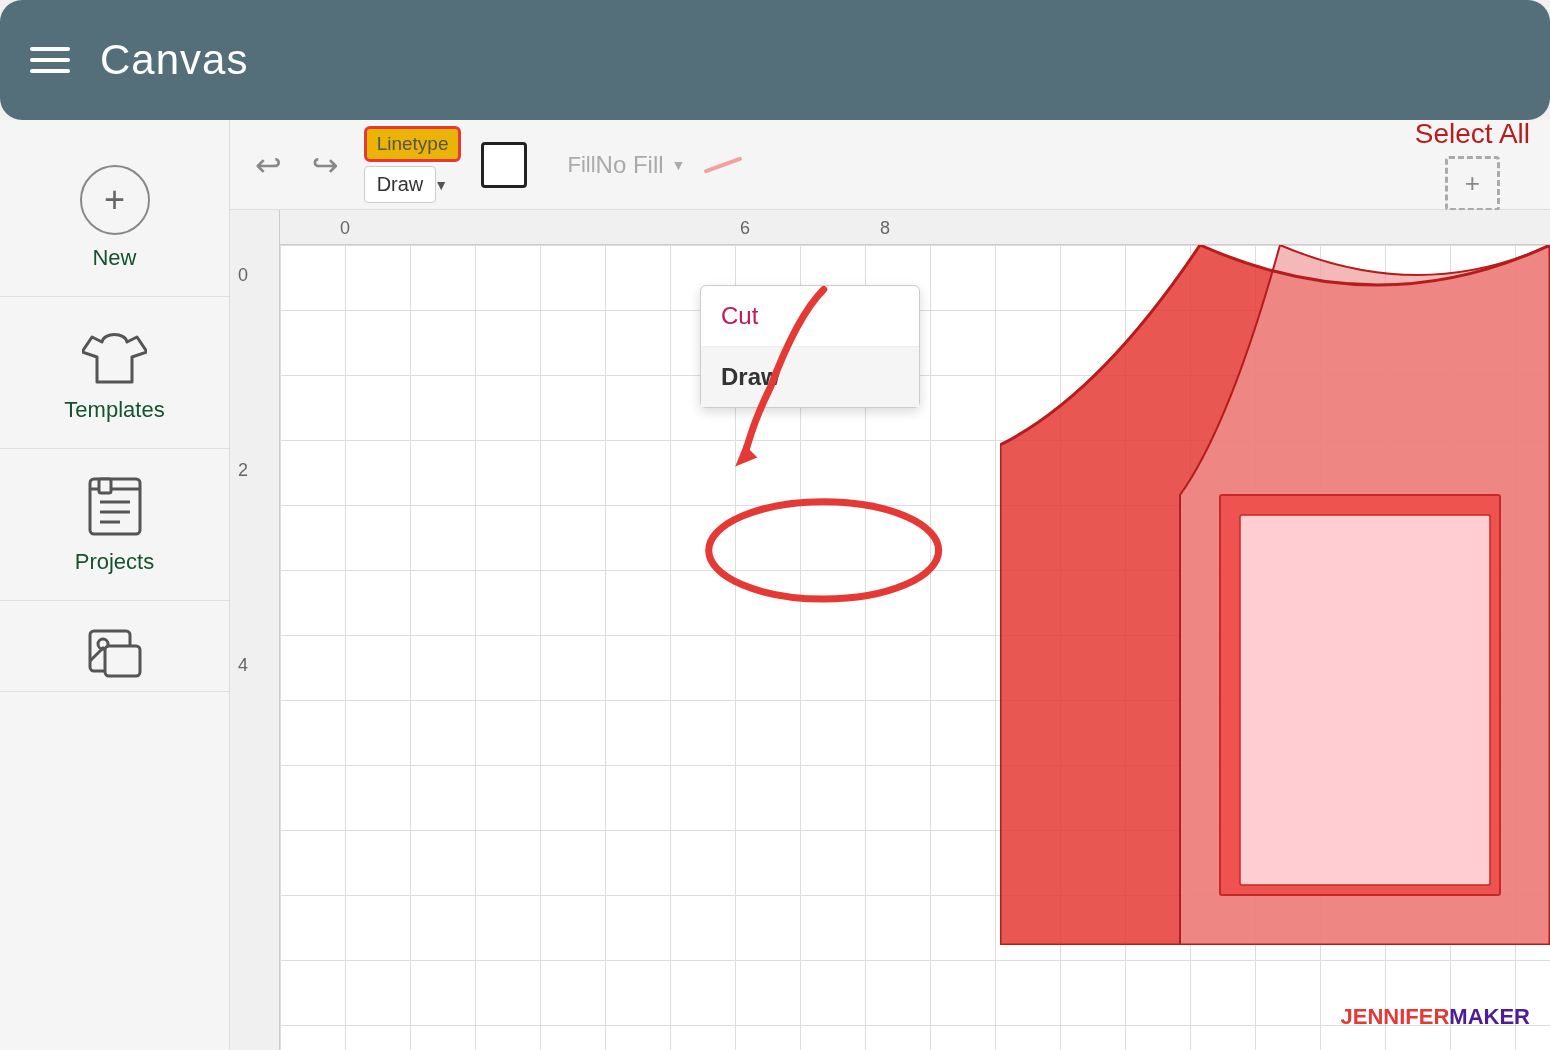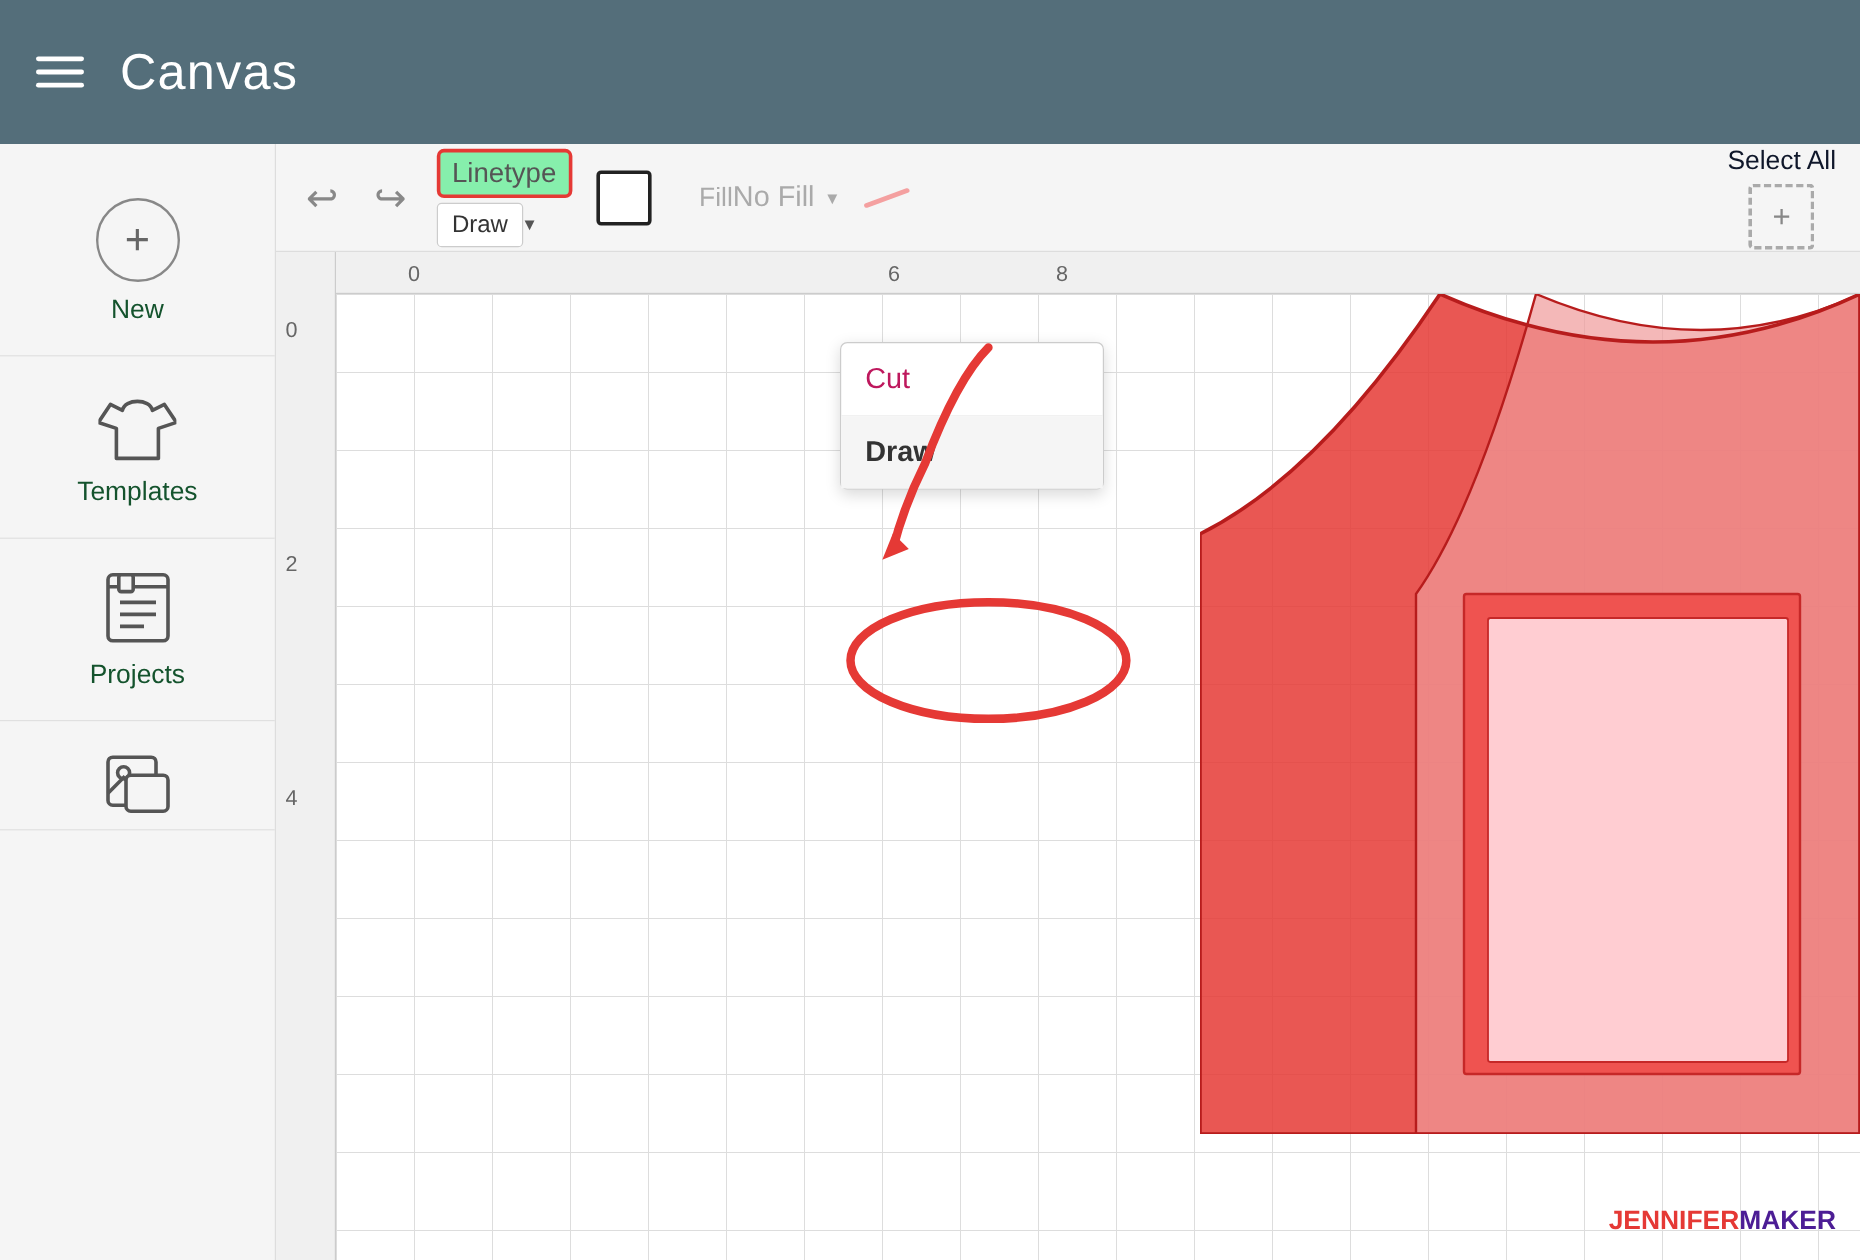--- a/index.html
+++ b/index.html
@@ -7,20 +7,21 @@
 
     
     .header {
       width: 100%;
       height: 120px;
       background: #546e7a;
       display: flex;
       align-items: center;
       padding: 0 30px;
       gap: 30px;
+      border-radius: 22px;
     }
     .hamburger-icon {
       display: flex;
       flex-direction: column;
       gap: 7px;
       cursor: pointer;
     }
     .hamburger-icon span {
       display: block;
       width: 40px;
@@ -134,23 +135,23 @@
     
     .linetype-section {
       display: flex;
       flex-direction: column;
       position: relative;
     }
     .linetype-label-box {
       border: 3px solid #e53935;
       border-radius: 6px;
       padding: 4px 10px;
-      font-size: 23px;
+      font-size: 19px;
       color: #555;
-      background: #86efac;
+      background: #eab308;
       font-weight: 500;
       margin-bottom: 4px;
     }
     .linetype-dropdown {
       display: flex;
       align-items: center;
       gap: 6px;
     }
     .linetype-select {
       background: white;
@@ -208,22 +209,22 @@
     }
 
     
     .select-all-section {
       margin-left: auto;
       display: flex;
       flex-direction: column;
       align-items: center;
     }
     .select-all-label {
-      font-size: 22px;
-      color: #0f172a;
+      font-size: 28px;
+      color: #b91c1c;
       margin-bottom: 6px;
       text-align: right;
     }
     .select-all-box {
       width: 55px;
       height: 55px;
       border: 3px dashed #aaa;
       border-radius: 4px;
       display: flex;
       align-items: center;

